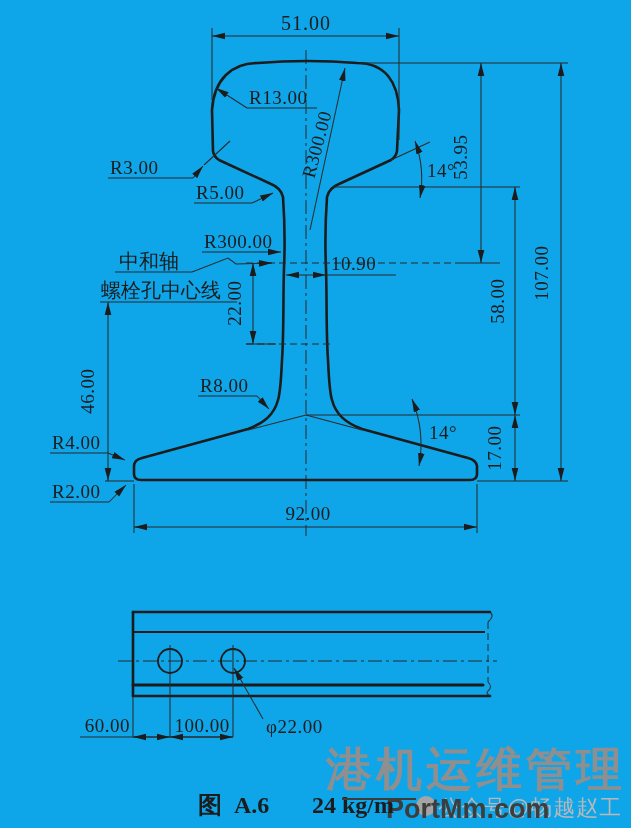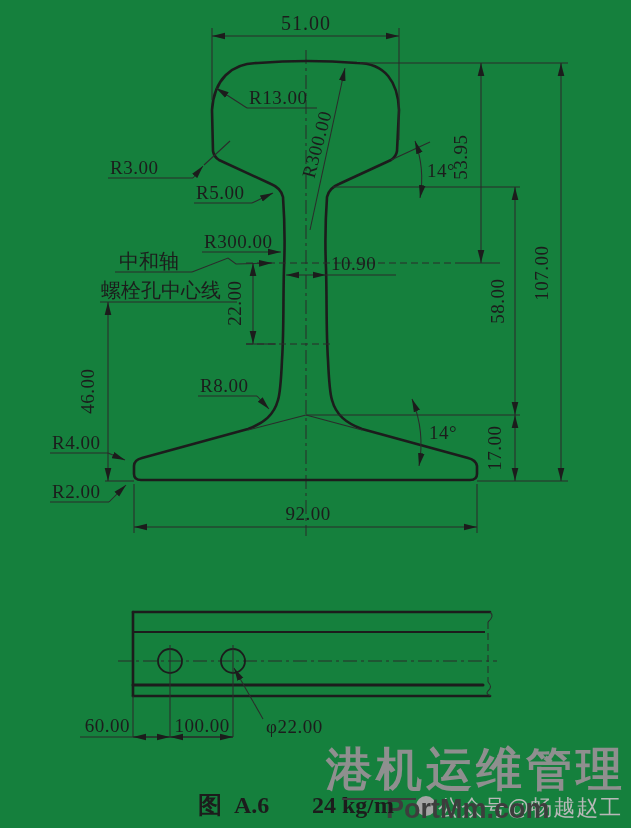--- a/index.html
+++ b/index.html
@@ -1,16 +1,16 @@
 <!DOCTYPE html>
 <html><head>
 <meta charset="utf-8">
 <style>
   html,body{margin:0;padding:0;background:#ffffff;}
-  .stage{position:relative;width:631px;height:828px;background:#15803d;overflow:hidden;
+  .stage{position:relative;width:631px;height:828px;background:#0ea5e9;overflow:hidden;
          font-family:"Liberation Serif","DejaVu Serif",serif;}
   svg text{fill:#1c1c1c;}
   .dim-text{font-size:19px;letter-spacing:0.5px;}
   .dim-text-lg{font-size:20px;letter-spacing:1px;}
   .cjk-label{font-size:20px;font-family:"Liberation Sans","DejaVu Sans",sans-serif;}
   .thick{stroke:#1c1c1c;stroke-width:2.6;fill:none;stroke-linejoin:round;stroke-linecap:round;}
   .med{stroke:#1c1c1c;stroke-width:1.8;fill:none;}
   .thin{stroke:#2b2b2b;stroke-width:1.05;fill:none;}
   .dimline{stroke:#2b2b2b;stroke-width:1.05;fill:none;}
   .dashdot{stroke:#2b2b2b;stroke-width:1;fill:none;stroke-dasharray:14 4 3 4;}

